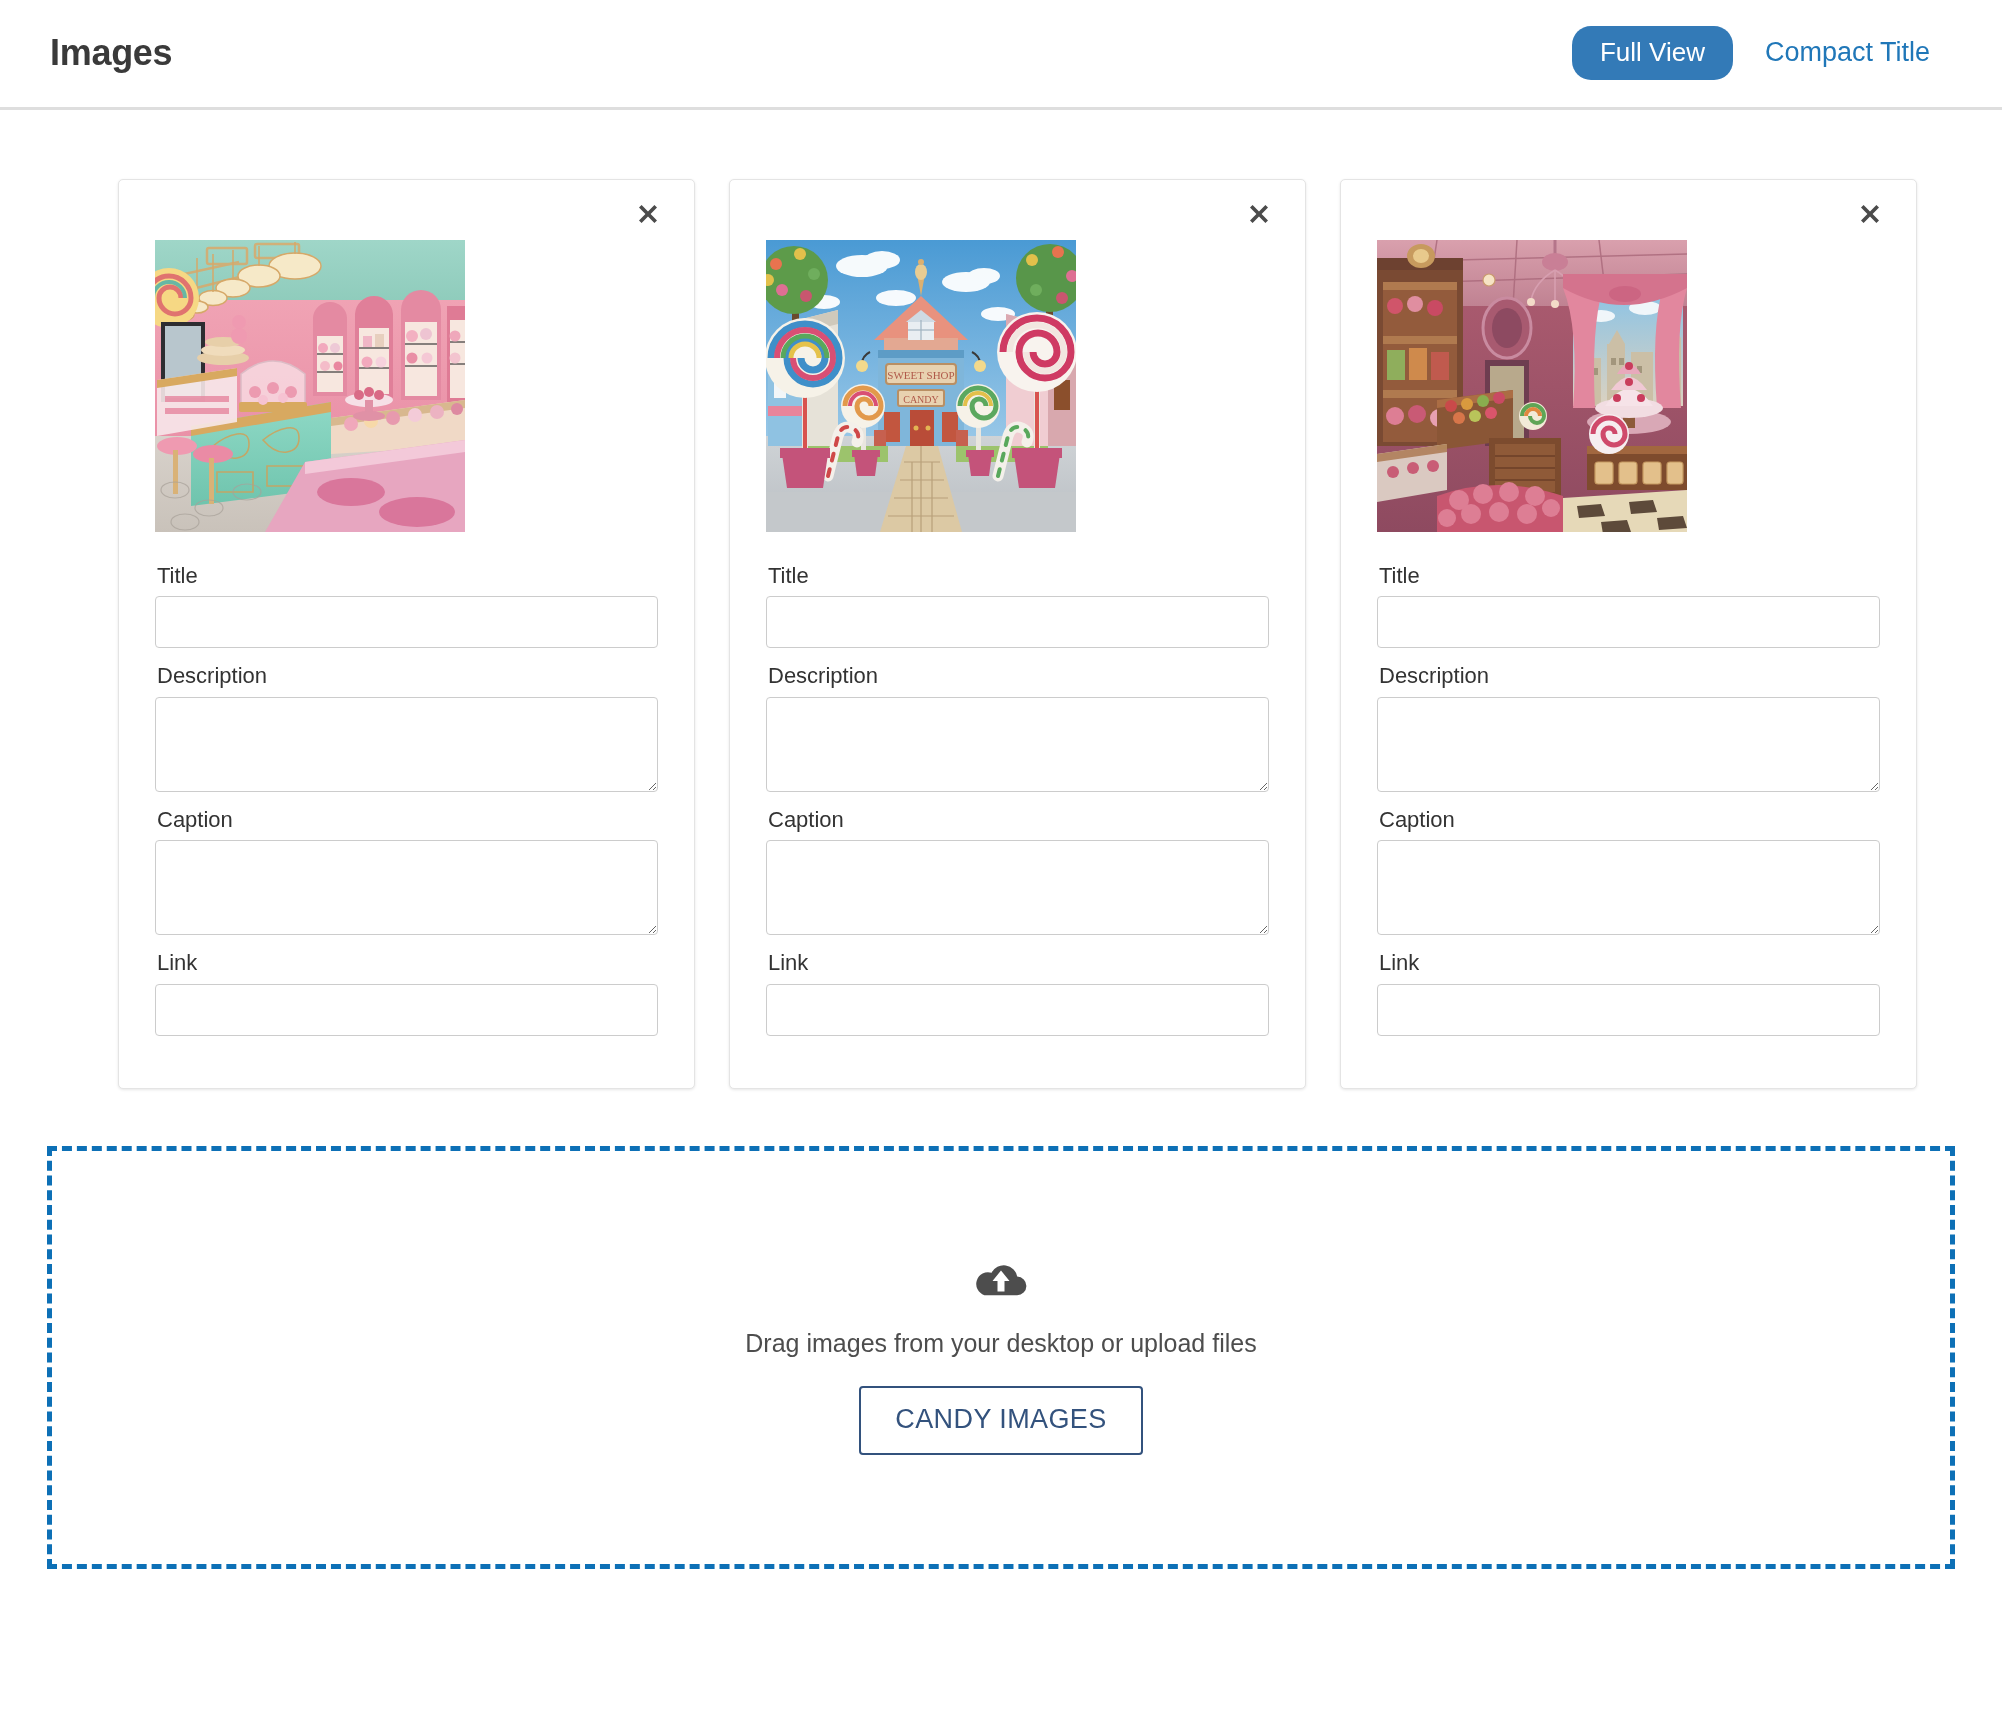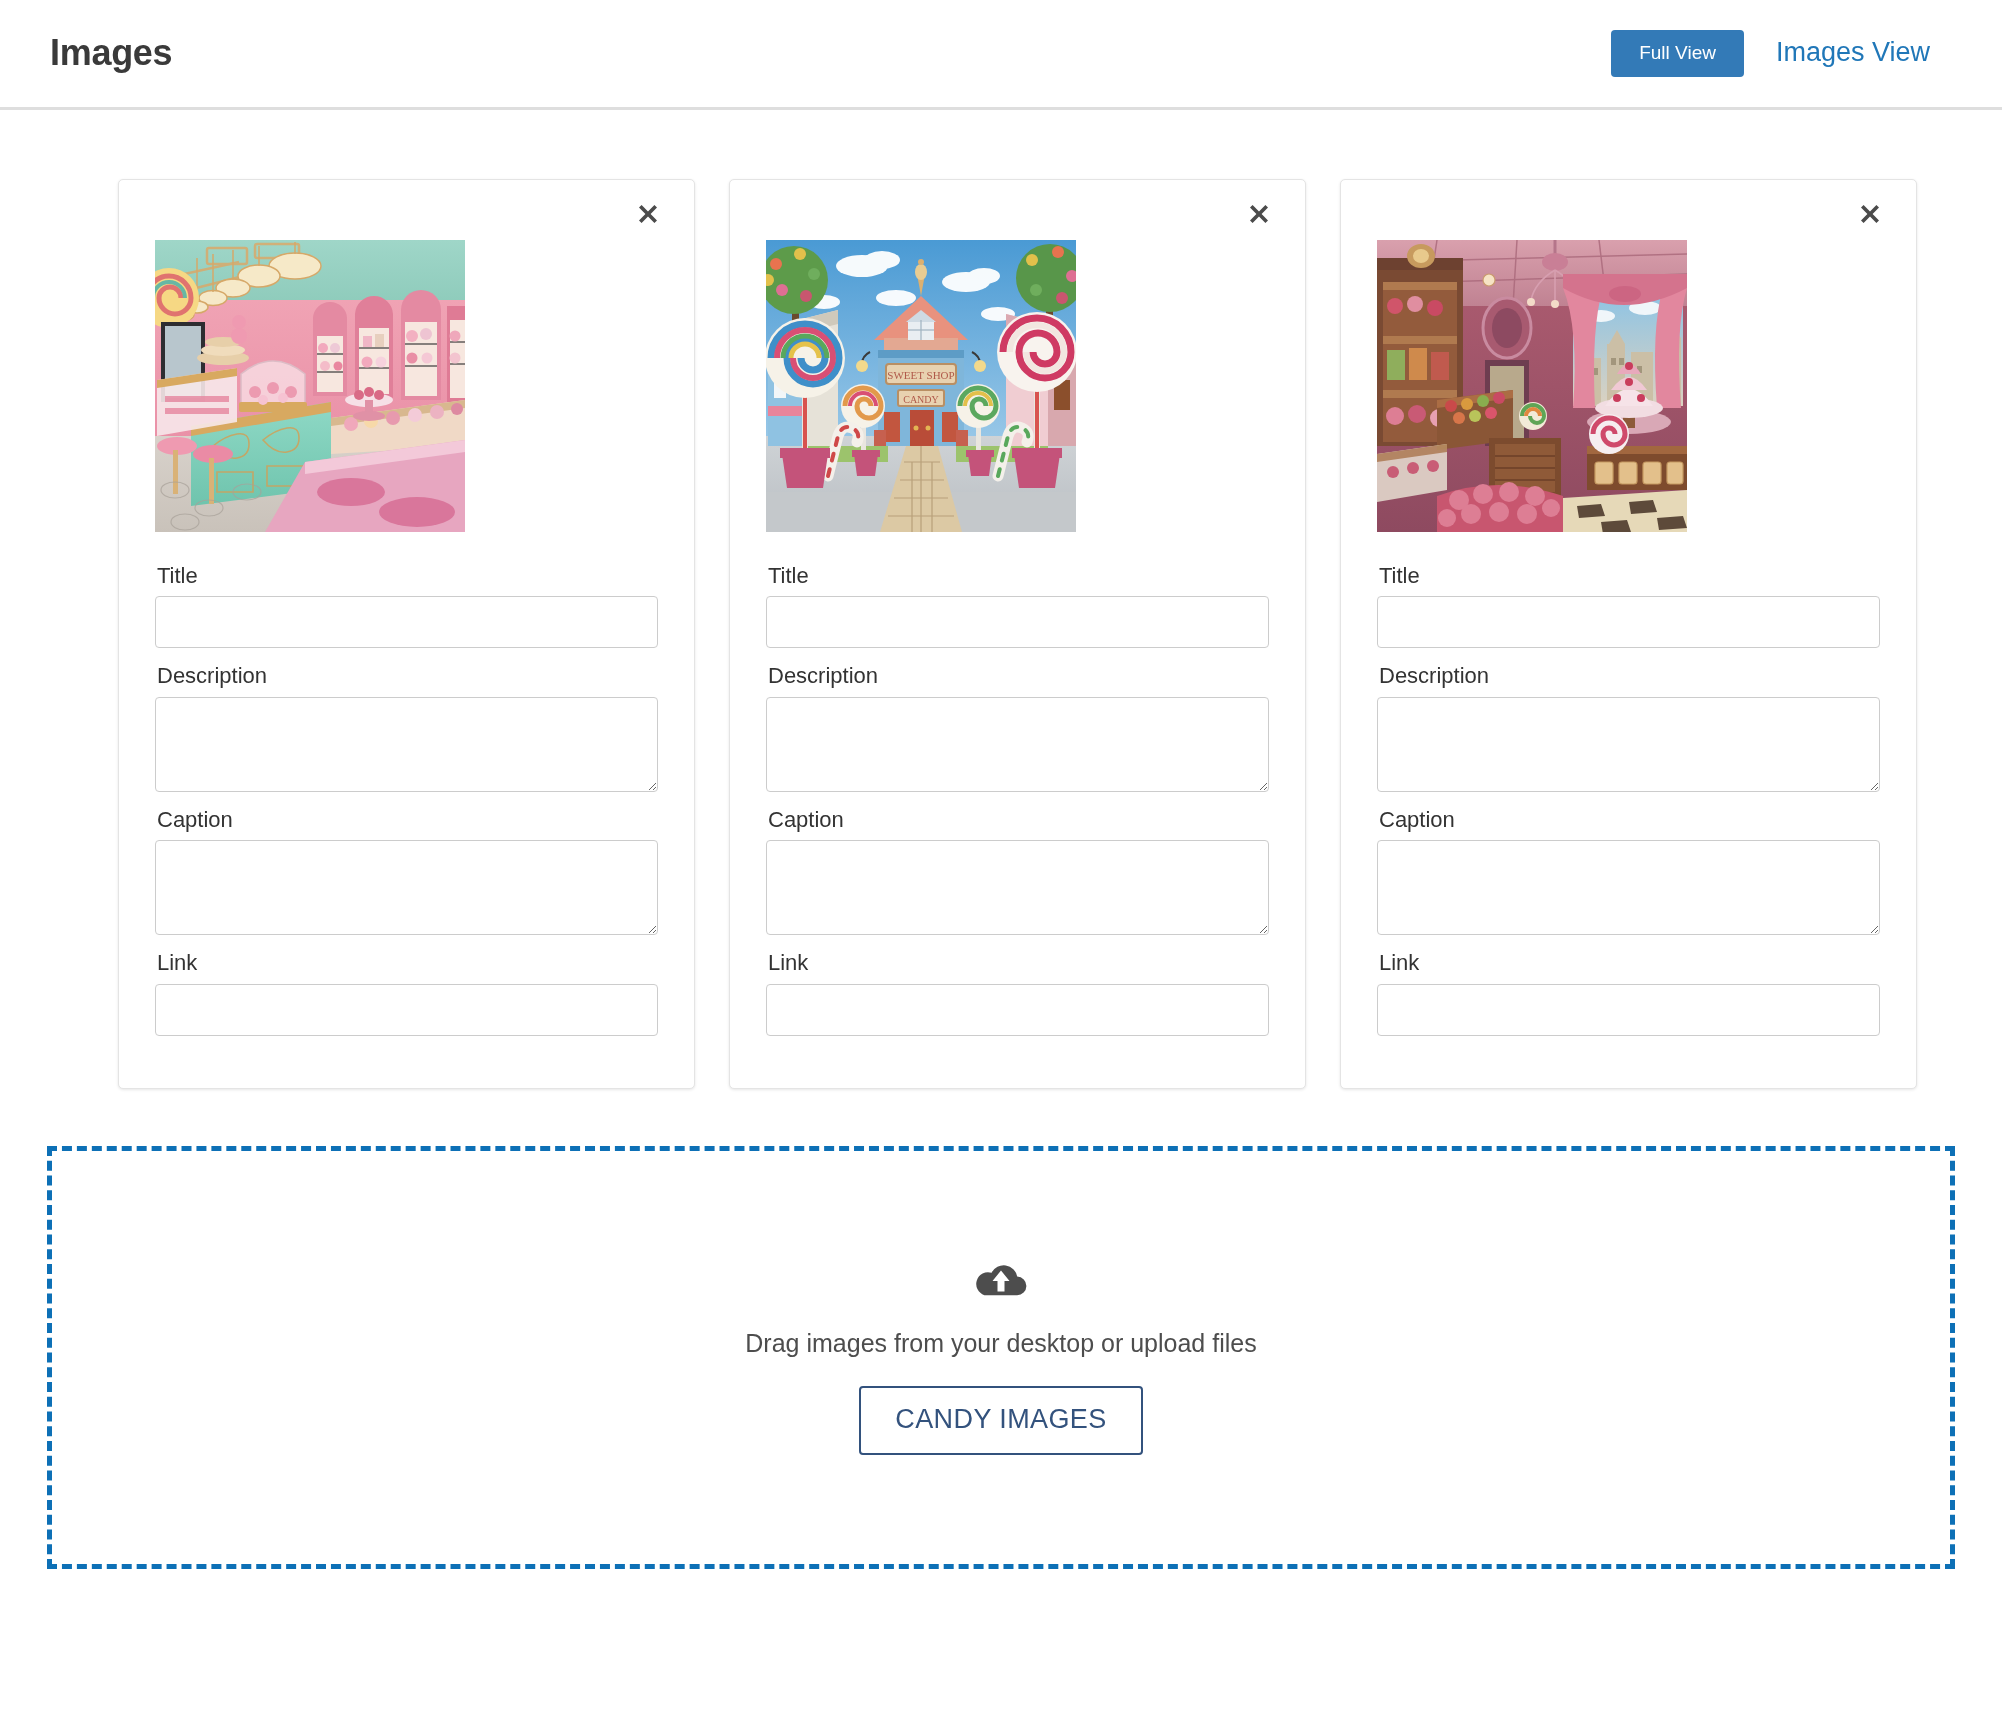--- a/index.html
+++ b/index.html
@@ -37,24 +37,24 @@
   }
   .view-switch {
     display: flex;
     align-items: center;
     gap: 22px;
     margin-right: 14px;
   }
   .btn-view-active {
     background: #337ab7;
     color: #ffffff;
-    font-size: 19px;
+    font-size: 26px;
     padding: 13px 28px 15px 28px;
     border: none;
-    border-radius: 4px;
+    border-radius: 19px;
     cursor: pointer;
     line-height: 1;
     font-family: "Liberation Sans", sans-serif;
   }
   .btn-view-link {
     background: transparent;
     color: #2077b8;
     font-size: 27px;
     border: none;
     padding: 13px 10px 15px 10px;
@@ -177,21 +177,21 @@
     font-family: "Liberation Sans", sans-serif;
   }
 </style>
 </head>
 <body>
 
 <div class="header">
   <div class="page-title">Images</div>
   <div class="view-switch">
     <button class="btn-view-active">Full View</button>
-    <button class="btn-view-link">Images View</button>
+    <button class="btn-view-link">Compact Title</button>
   </div>
 </div>
 
 <div class="cards-row">
 
   <div class="image-card">
     <button class="card-close" aria-label="remove">
       <svg width="26" height="26" viewBox="0 0 26 26">
         <path d="M4 6.6 L6.6 4 L13 10.4 L19.4 4 L22 6.6 L15.6 13 L22 19.4 L19.4 22 L13 15.6 L6.6 22 L4 19.4 L10.4 13 Z" fill="#4b4b4b"></path>
       </svg>

